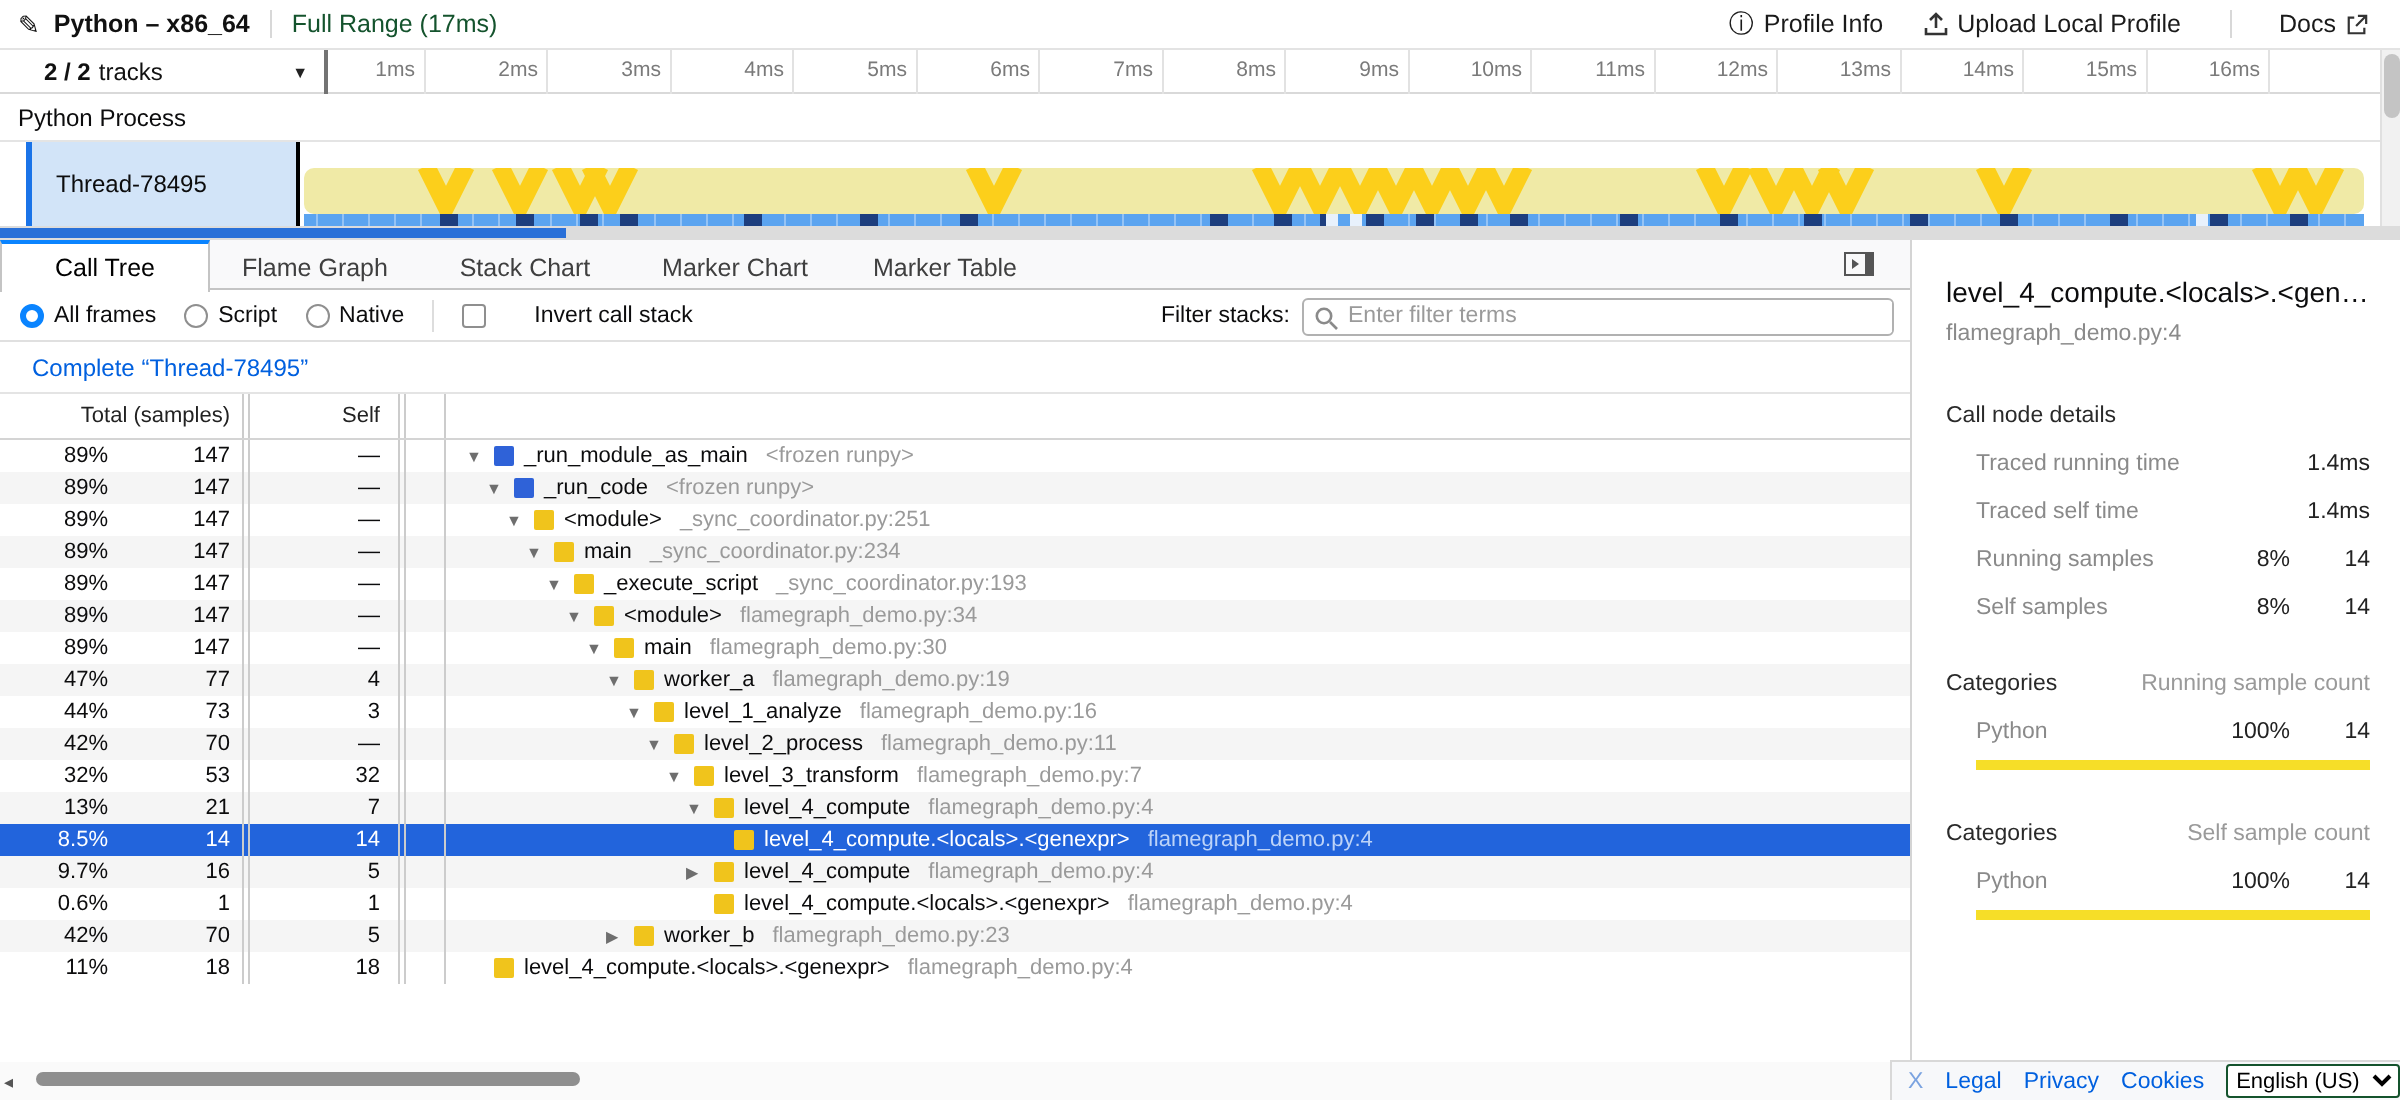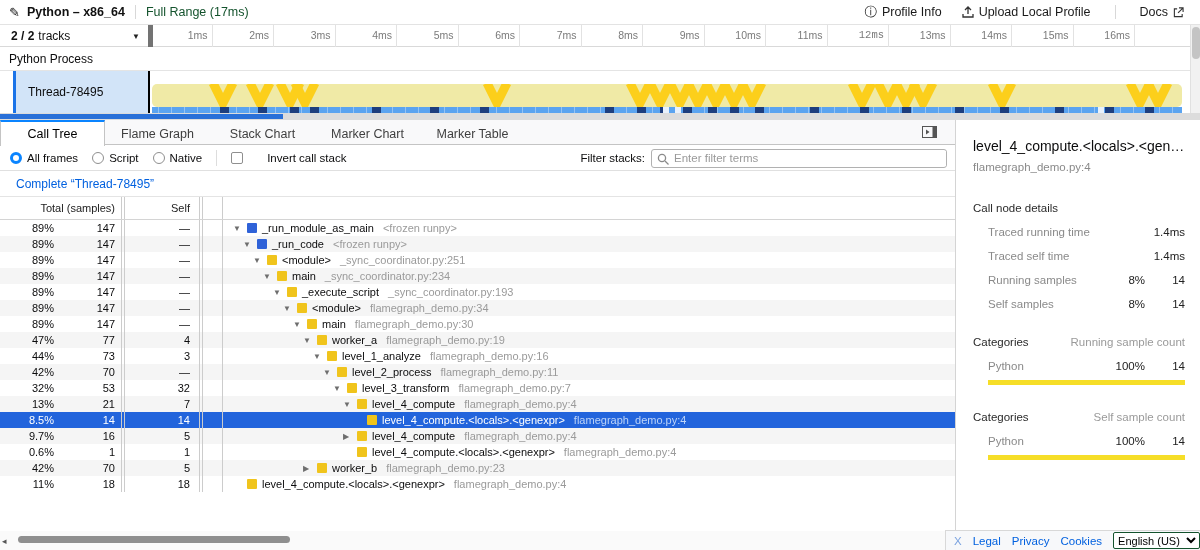--- a/index.html
+++ b/index.html
@@ -12,21 +12,21 @@
   .pencil { font-size:13px; font-weight:normal; }
   .hsep { width:1px; height:14px; background:#d8d8d8; margin:0 10px; }
   .range-link { color:#14532d; cursor:pointer; }
   .header-right { margin-left:auto; display:flex; align-items:center; gap:8px; padding-right:10px; color:#1a1a1a; }
   .hbtn { display:flex; align-items:center; gap:5px; padding:2px 6px; cursor:pointer; font-size:12.5px; }
   .icon-svg { display:inline-block; vertical-align:middle; }
 
   
   .tracks { position:absolute; top:25px; left:0; width:1200px; height:95px; background:#fff; }
   .ruler-row { position:absolute; top:0; left:0; width:1200px; height:22px; border-bottom:1px solid #d9d9d9; }
-  .ruler-left { position:absolute; top:0; left:3px; width:150px; height:22px; border-right:5px solid #737373; display:flex; align-items:center; padding:0 8px; font-size:12px; color:#111; cursor:pointer; }
+  .ruler-left { position:absolute; top:0; left:14px; width:150px; height:22px; border-right:2px solid #737373; display:flex; align-items:center; padding:0 8px; font-size:12px; color:#111; cursor:pointer; }
   .tracks-count { font-weight:bold; margin-right:4px; }
   .tracks-caret { margin-left:auto; font-size:8px; color:#222; }
   .ruler { position:absolute; top:0; left:150px; width:1040px; height:22px; overflow:hidden; }
   .tickline { position:absolute; top:0; width:1px; height:22px; background:#e2e2e2; }
   .ticklabel { position:absolute; top:4px; width:56px; text-align:right; font-size:10.5px; color:#7a7a7a; }
 
   .process-row { position:absolute; top:22px; left:0; width:1200px; height:24px; background:#fff; border-bottom:1px solid #e4e4e4; display:flex; align-items:center; padding-left:9px; font-size:12px; color:#0c0c0d; cursor:pointer; }
 
   .thread-row { position:absolute; top:46px; left:0; width:1200px; height:42px; }
   .thread-head { position:absolute; left:0; top:0; width:150px; height:42px; background:#fff; border-right:2px solid #000000; cursor:pointer; }
@@ -170,21 +170,21 @@
           <div class="ticklabel" style="left: 370.5px;">7ms</div>
           <div class="tickline" style="left: 492px;"></div>
           <div class="ticklabel" style="left: 432px;">8ms</div>
           <div class="tickline" style="left: 553.5px;"></div>
           <div class="ticklabel" style="left: 493.5px;">9ms</div>
           <div class="tickline" style="left: 615px;"></div>
           <div class="ticklabel" style="left: 555px;">10ms</div>
           <div class="tickline" style="left: 676.5px;"></div>
           <div class="ticklabel" style="left: 616.5px;">11ms</div>
           <div class="tickline" style="left: 738px;"></div>
-          <div class="ticklabel" style="left: 678px; font-family: Liberation Mono, monospace;">12ms</div>
+          <div class="ticklabel" style="left: 678px;">12ms</div>
           <div class="tickline" style="left: 799.5px;"></div>
           <div class="ticklabel" style="left: 739.5px;">13ms</div>
           <div class="tickline" style="left: 861px;"></div>
           <div class="ticklabel" style="left: 801px;">14ms</div>
           <div class="tickline" style="left: 922.5px;"></div>
           <div class="ticklabel" style="left: 862.5px;">15ms</div>
           <div class="tickline" style="left: 984px;"></div>
           <div class="ticklabel" style="left: 924px;">16ms</div>
         </div>
     </div>

